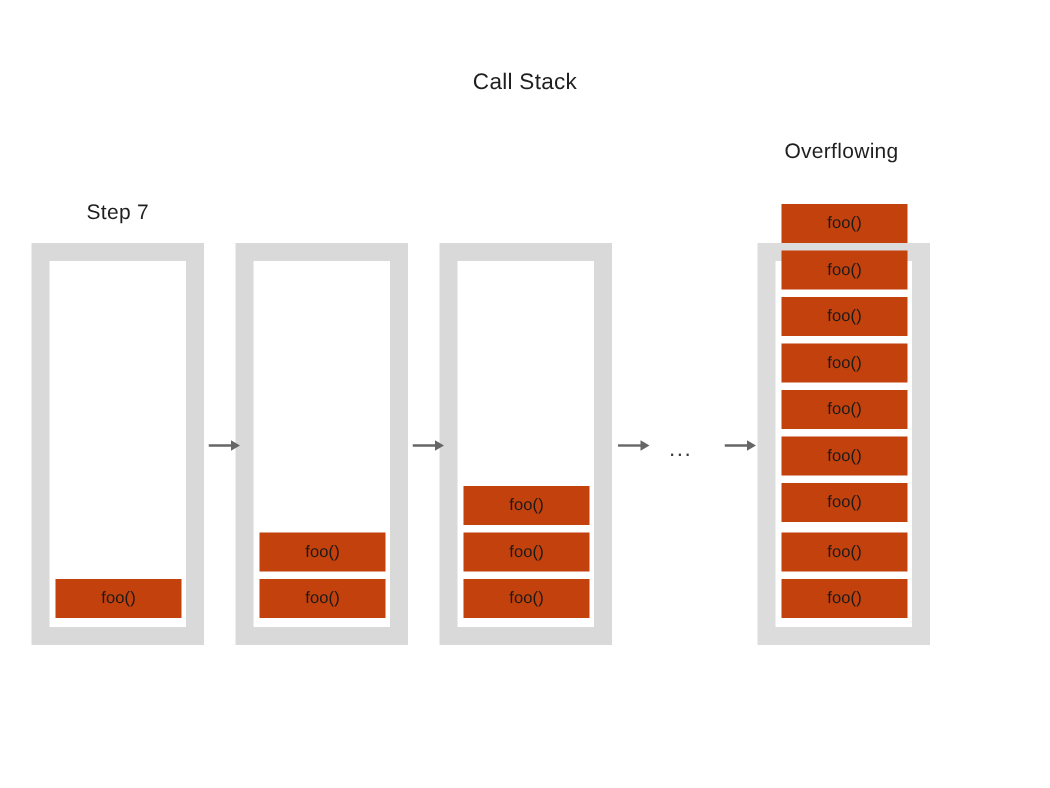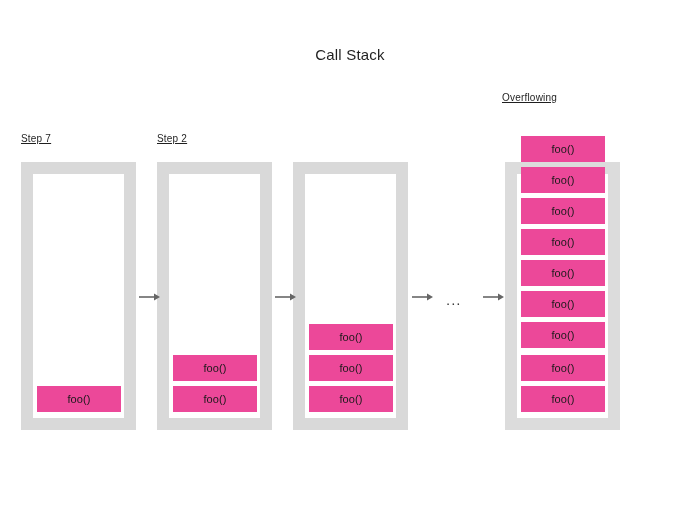--- a/index.html
+++ b/index.html
@@ -26,25 +26,25 @@
     left: 0;
     top: 46px;
     width: 700px;
     text-align: center;
     font-size: 15px;
     color: #1f1f1f;
     letter-spacing: .2px;
   }
   .col-title {
     position: absolute;
-    font-size: 10px;
+    font-size: 14px;
     color: #1f1f1f;
+    text-align: center;
     white-space: nowrap;
     letter-spacing: .2px;
-    text-decoration: underline;
   }
 
   
   .stack {
     position: absolute;
     box-sizing: border-box;
     background: #d9d9d9;
     padding: 12px 12px 12px 12px;
   }
   .stack-inner {
@@ -55,21 +55,21 @@
     box-sizing: border-box;
   }
   .stack.overflow {
     background: #dcdcdc;
   }
 
   
   .frame {
     position: absolute;
     height: 26px;
-    background: #ec4899;
+    background: #c2410c;
     color: #1a1a1a;
     font-size: 11px;
     display: flex;
     align-items: center;
     justify-content: center;
     box-sizing: border-box;
     letter-spacing: .1px;
   }
 
   
@@ -89,21 +89,20 @@
   }
 </style>
 </head>
 <body>
 
 <div id="canvas">
 
   <div class="main-title">Call Stack</div>
 
   <div class="col-title" style="left:21px; top:133px; width:115px;">Step 7</div>
-  <div class="col-title" style="left:157px; top:133px; width:115px;">Step 2</div>
   <div class="col-title" style="left:502px; top:92px; width:118px;">Overflowing</div>
 
   <div class="stack" style="left:21px; top:162px; width:115px; height:268px;">
     <div class="stack-inner"></div>
   </div>
   <div class="frame" style="left:37px; top:386px; width:84px;">foo()</div>
 
   <div class="stack" style="left:157px; top:162px; width:115px; height:268px;">
     <div class="stack-inner"></div>
   </div>

